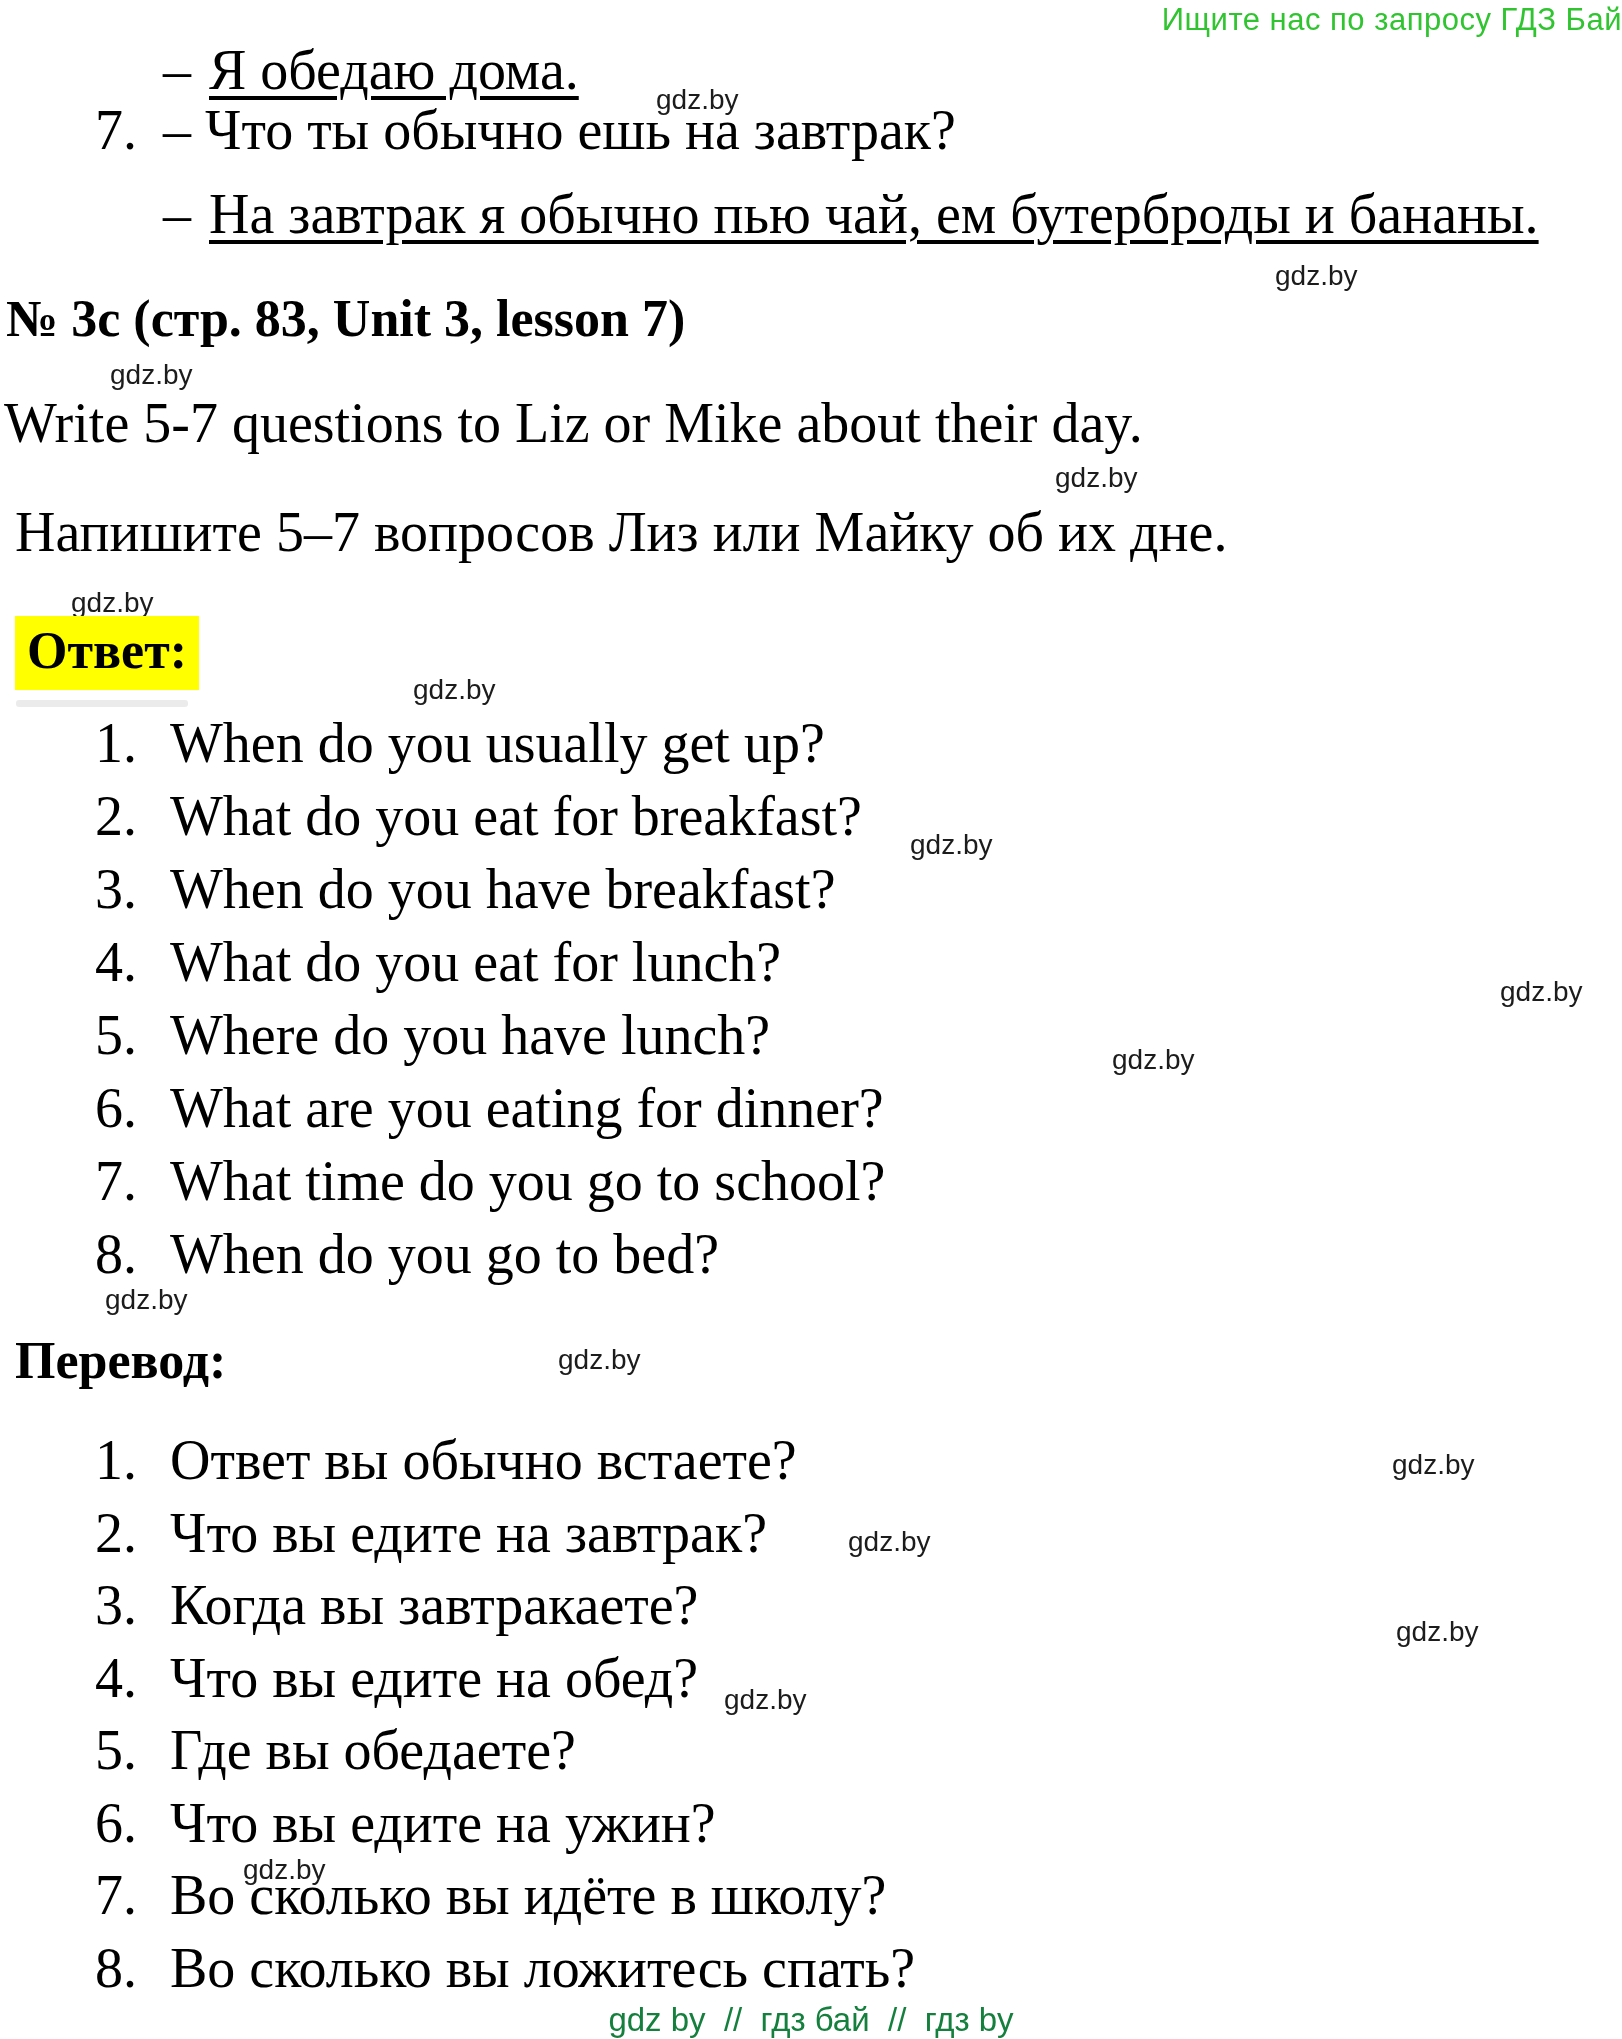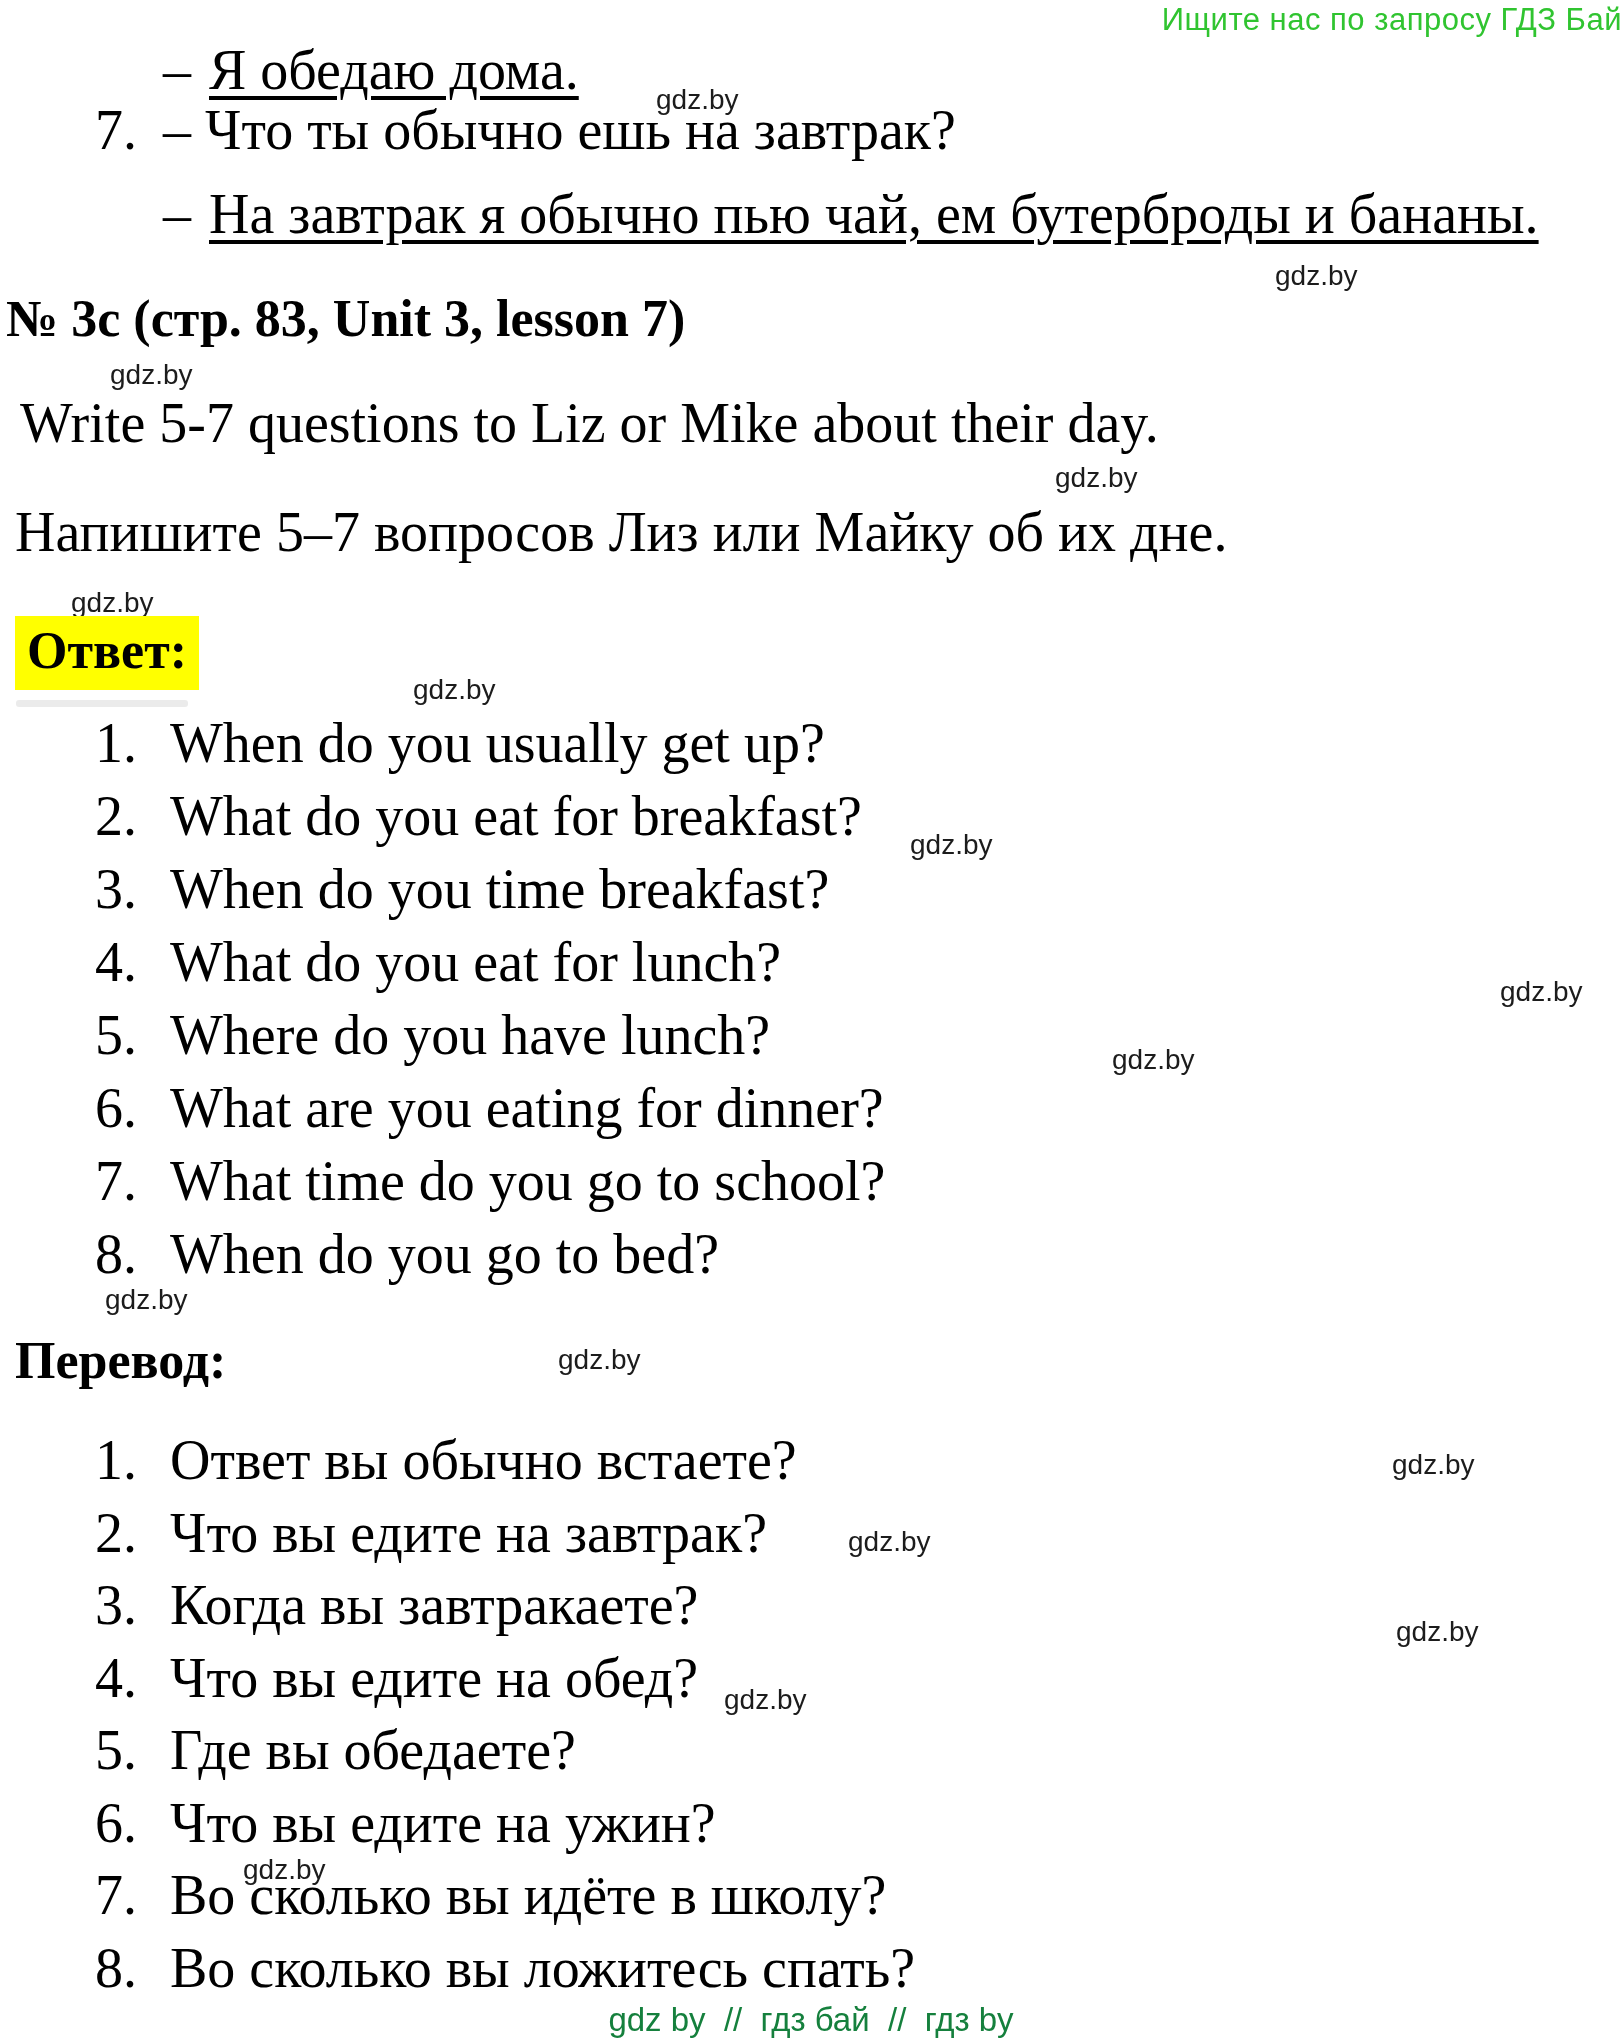--- a/index.html
+++ b/index.html
@@ -57,34 +57,34 @@
   </div>
 
   <div class="abs serifline" style="top:186px;left:163px;">
     <span class="dash">–</span><span class="ul">На завтрак я обычно пью чай, ем бутерброды и бананы.</span>
   </div>
   <span class="abs wm" style="top:262px;left:1275px;">gdz.by</span>
 
   <div class="abs heading" style="top:293px;left:6px;">№ 3c (стр. 83, Unit 3, lesson 7)</div>
   <span class="abs wm" style="top:361px;left:110px;">gdz.by</span>
 
-  <div class="abs serifline" style="top:395px;left:20px;">Write 5-7 questions to Liz or Mike about their day.</div>
+  <div class="abs serifline" style="top:395px;left:4px;">Write 5-7 questions to Liz or Mike about their day.</div>
   <span class="abs wm" style="top:464px;left:1055px;">gdz.by</span>
 
   <div class="abs serifline" style="top:504px;left:15px;">Напишите 5–7 вопросов Лиз или Майку об их дне.</div>
   <span class="abs wm" style="top:589px;left:71px;">gdz.by</span>
 
   <div class="abs label hl" style="top:616px;left:15px;">Ответ:</div>
   <div class="abs smudge" style="top:700px;left:16px;width:172px;height:7px;"></div>
   <span class="abs wm" style="top:676px;left:413px;">gdz.by</span>
 
   <ol class="abs qlist" style="top:715px;left:95px;">
     <li><span class="num">1.</span><span>When do you usually get up?</span></li>
     <li><span class="num">2.</span><span>What do you eat for breakfast?</span></li>
-    <li><span class="num">3.</span><span>When do you time breakfast?</span></li>
+    <li><span class="num">3.</span><span>When do you have breakfast?</span></li>
     <li><span class="num">4.</span><span>What do you eat for lunch?</span></li>
     <li><span class="num">5.</span><span>Where do you have lunch?</span></li>
     <li><span class="num">6.</span><span>What are you eating for dinner?</span></li>
     <li><span class="num">7.</span><span>What time do you go to school?</span></li>
     <li><span class="num">8.</span><span>When do you go to bed?</span></li>
   </ol>
   <span class="abs wm" style="top:831px;left:910px;">gdz.by</span>
   <span class="abs wm" style="top:978px;left:1500px;">gdz.by</span>
   <span class="abs wm" style="top:1046px;left:1112px;">gdz.by</span>
   <span class="abs wm" style="top:1286px;left:105px;">gdz.by</span>

